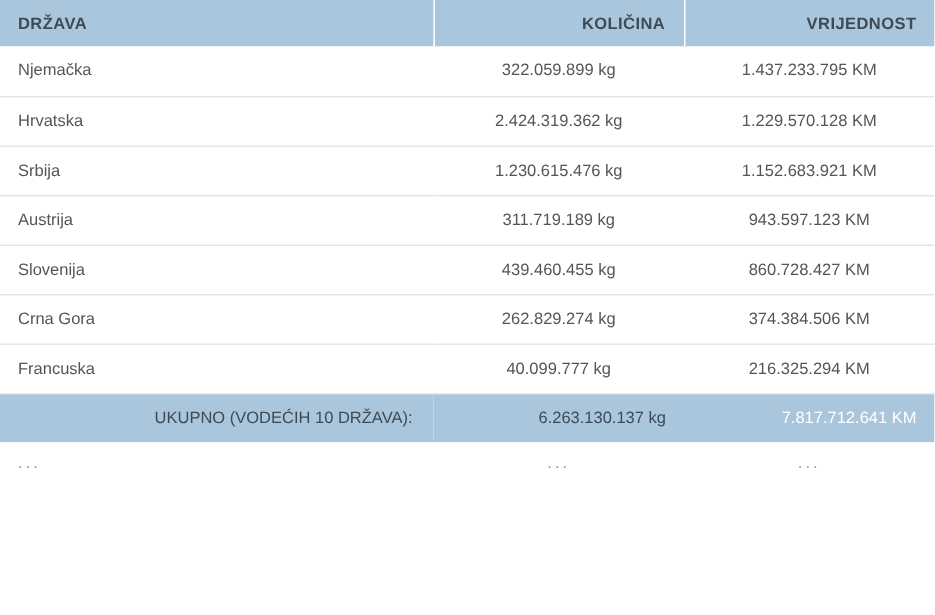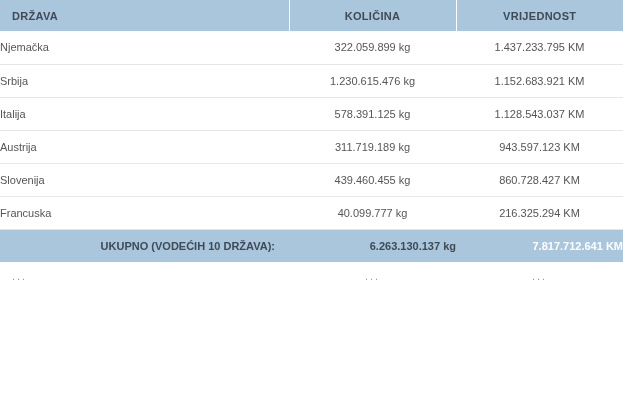--- a/index.html
+++ b/index.html
@@ -31,38 +31,38 @@
     font-size: 11px;
     font-weight: bold;
     letter-spacing: 0.3px;
     padding: 9px 12px;
     border-right: 1px solid #ffffff;
     vertical-align: middle;
     height: 31px;
   }
   thead th:last-child { border-right: none; }
   thead th.th-left { text-align: left; }
-  thead th.th-right { text-align: center; }
+  thead th.th-right { text-align: right; }
 
   tbody td {
-    padding: 10px 0;
+    padding: 10px 12px;
     border-bottom: 1px solid #e6e6e6;
     font-size: 11px;
     color: #555555;
     height: 33px;
     vertical-align: middle;
     background: #ffffff;
   }
   tbody tr.row-body td.cell-country { text-align: left; }
   tbody tr.row-body td.cell-num { text-align: center; }
 
   tbody tr.row-total td {
     background: #a9c6dd;
     color: #3f4a54;
-    font-weight: bold;
+    font-weight: normal;
     border-bottom: 1px solid #ffffff;
     text-align: right;
     margin-left: 32px;
   }
   tbody tr.row-total td.cell-label {
     text-align: right;
     padding-right: 14px;
   }
   tbody tr.row-total td.cell-value-last {
     color: #ffffff;
@@ -96,38 +96,43 @@
       <th class="th-right">VRIJEDNOST</th>
     </tr>
   </thead>
   <tbody>
     <tr class="row-body">
       <td class="cell-country">Njemačka</td>
       <td class="cell-num">322.059.899 kg</td>
       <td class="cell-num">1.437.233.795 KM</td>
     </tr>
     <tr class="row-body">
+      <td class="cell-country">Hrvatska</td>
+      <td class="cell-num">2.424.319.362 kg</td>
+      <td class="cell-num">1.229.570.128 KM</td>
+    </tr>
+    <tr class="row-body">
       <td class="cell-country">Srbija</td>
       <td class="cell-num">1.230.615.476 kg</td>
       <td class="cell-num">1.152.683.921 KM</td>
-    </tr>
-    <tr class="row-body">
-      <td class="cell-country">Italija</td>
-      <td class="cell-num">578.391.125 kg</td>
-      <td class="cell-num">1.128.543.037 KM</td>
     </tr>
     <tr class="row-body">
       <td class="cell-country">Austrija</td>
       <td class="cell-num">311.719.189 kg</td>
       <td class="cell-num">943.597.123 KM</td>
     </tr>
     <tr class="row-body">
       <td class="cell-country">Slovenija</td>
       <td class="cell-num">439.460.455 kg</td>
       <td class="cell-num">860.728.427 KM</td>
+    </tr>
+    <tr class="row-body">
+      <td class="cell-country">Crna Gora</td>
+      <td class="cell-num">262.829.274 kg</td>
+      <td class="cell-num">374.384.506 KM</td>
     </tr>
     <tr class="row-body">
       <td class="cell-country">Francuska</td>
       <td class="cell-num">40.099.777 kg</td>
       <td class="cell-num">216.325.294 KM</td>
     </tr>
     <tr class="row-total">
       <td class="cell-label">UKUPNO (VODEĆIH 10 DRŽAVA):</td>
       <td>6.263.130.137 kg</td>
       <td class="cell-value-last">7.817.712.641 KM</td>

